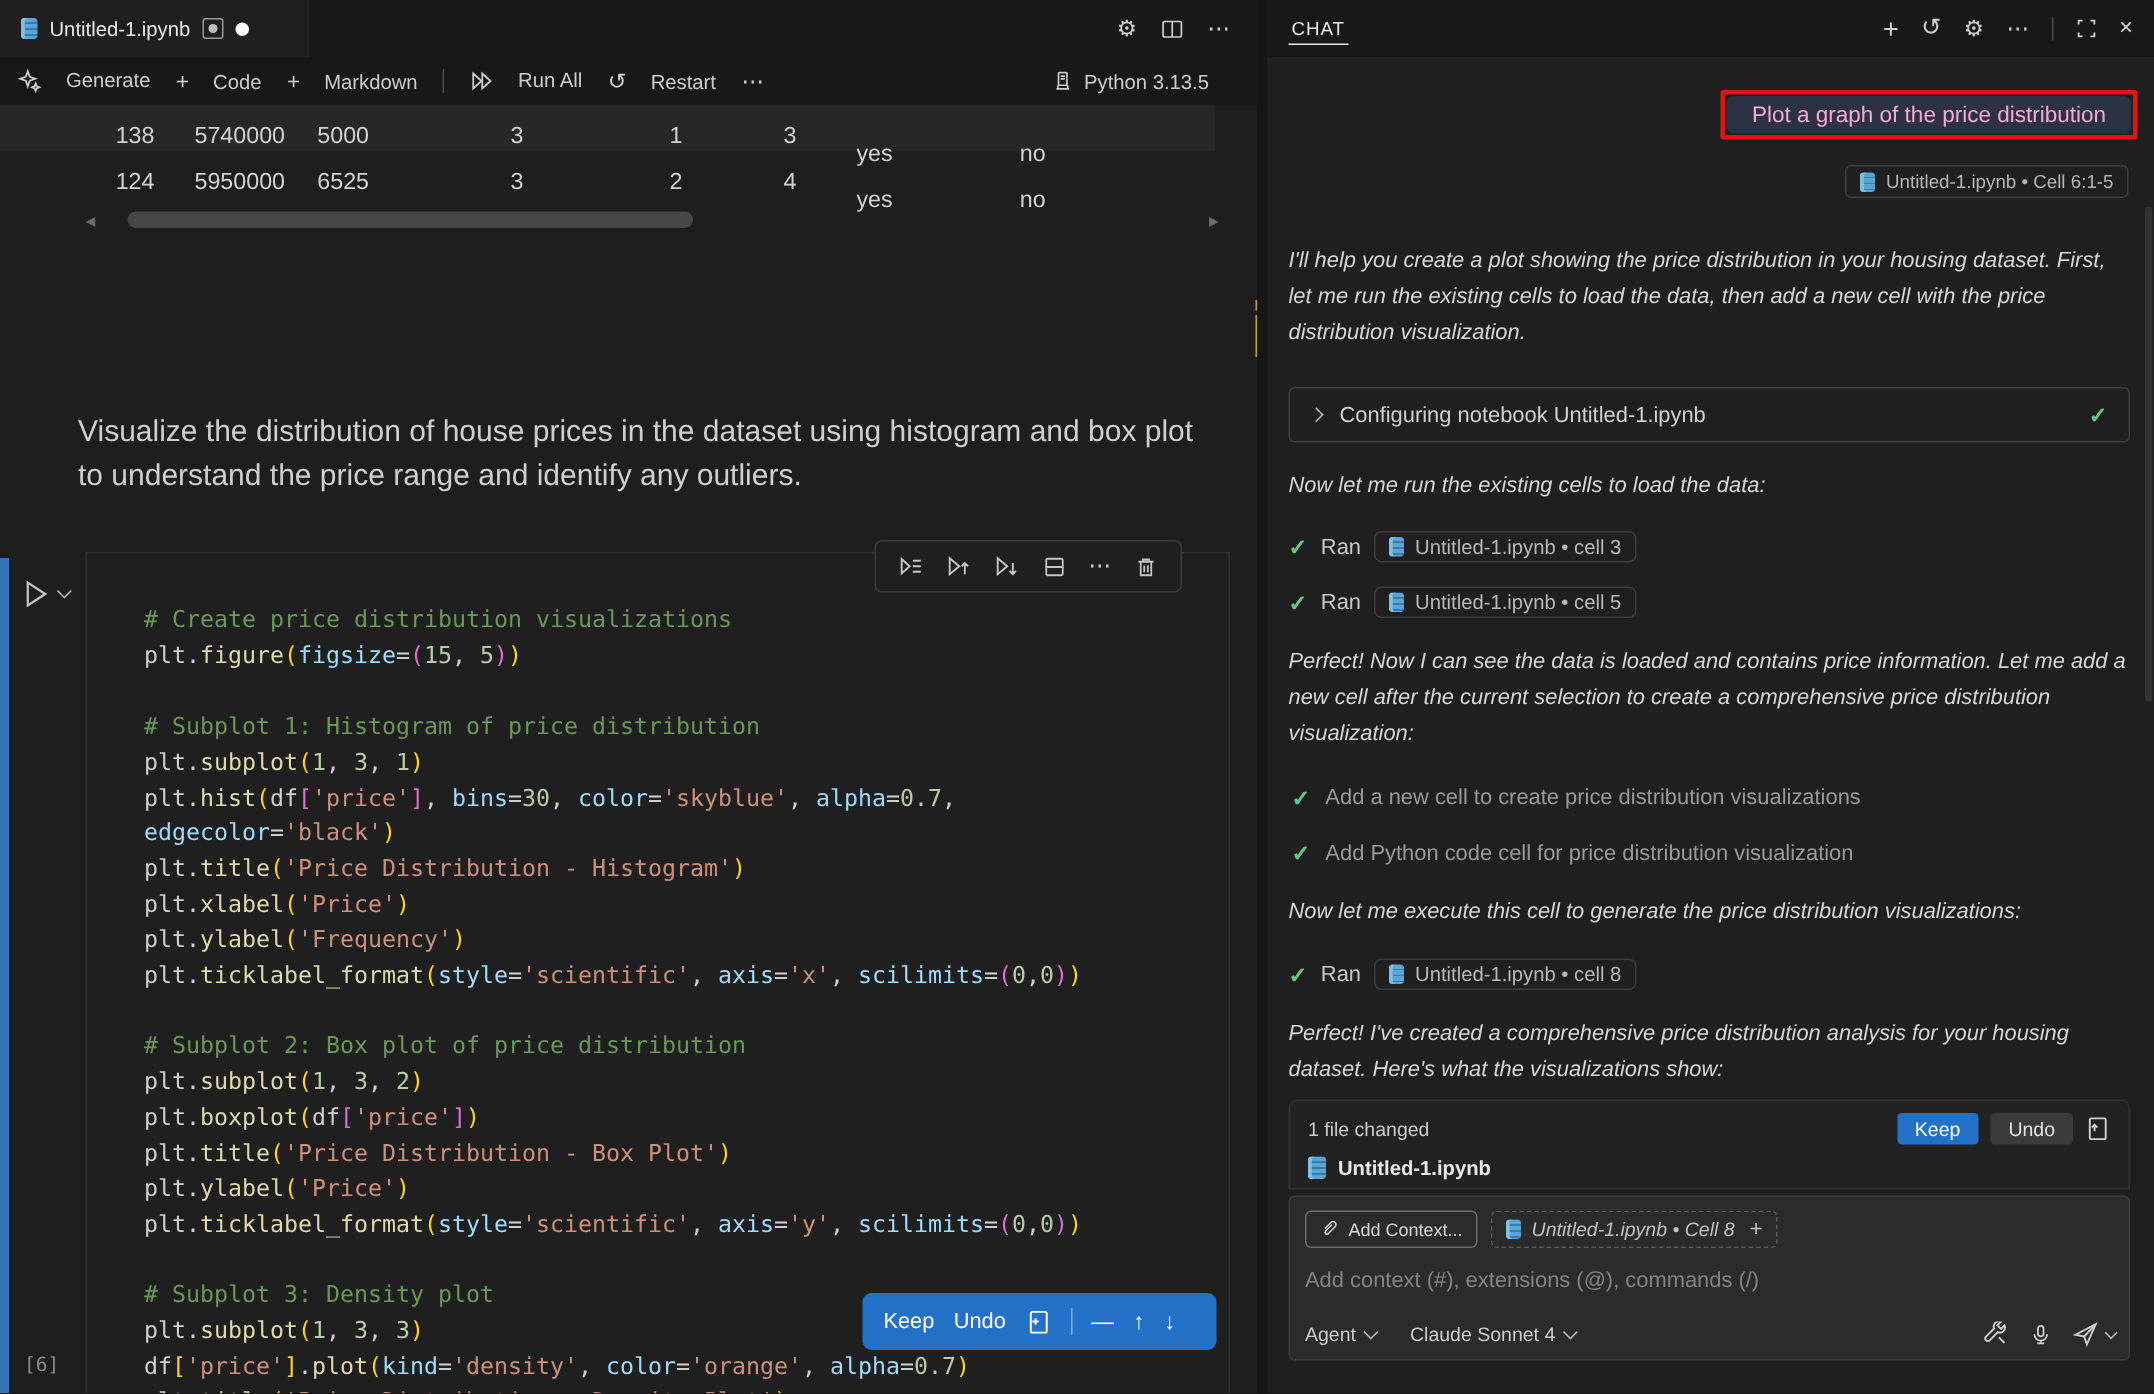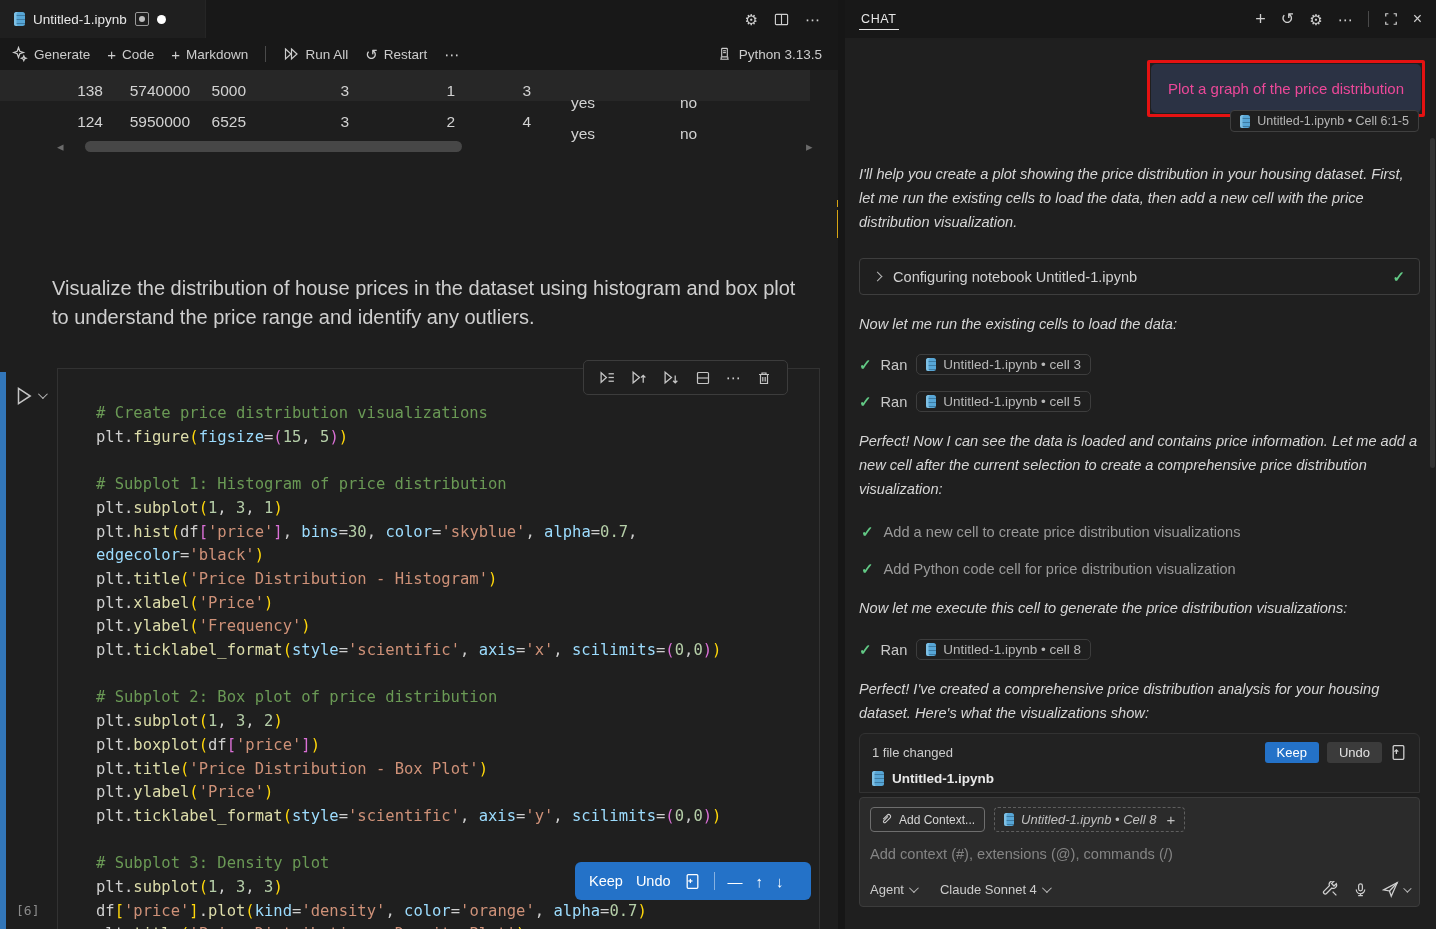--- a/index.html
+++ b/index.html
@@ -14,23 +14,23 @@
          border-right:1px solid #252525; }
   .tab-title { font-size:13.5px; color:#e8e8e8; white-space:nowrap; }
   .tabbar-actions { margin-left:auto; display:flex; align-items:center; gap:16px; padding-right:18px; color:#cfcfcf; }
   .glyph { font-size:15px; line-height:1; color:#cfcfcf; }
   .dirty-dot { width:9px; height:9px; border-radius:50%; background:#ffffff; }
   .sq-dot { width:14px; height:14px; border:1.5px solid #9a9a9a; border-radius:2px; display:flex; align-items:center; justify-content:center; }
   .sq-dot i { width:6px; height:6px; background:#bdbdbd; border-radius:50%; }
 
   .nb-toolbar { height:32px; background:#181818; display:flex; align-items:center; gap:17px; padding-left:12px;
                 font-size:13.5px; color:#cccccc; }
-  .tb-item { display:flex; align-items:center; gap:6px; white-space:nowrap; cursor:default; }
+  .tb-item { display:flex; align-items:flex-start; gap:16px; white-space:nowrap; cursor:default; }
   .tb-sep { width:1px; height:16px; background:#4a4a4a; }
-  .kernel { margin-left:auto; margin-right:16px; display:flex; align-items:center; gap:7px; }
+  .kernel { margin-left:auto; margin-right:32px; display:flex; align-items:center; gap:7px; }
 
   .nb-body { position:relative; height:859px; background:#1e1e1e; overflow:hidden; }
 
   
   .df-row { position:absolute; left:0; width:810px; height:31px; display:grid;
             grid-template-columns:48px 87px 56px 103px 106px 76px 104px 107px; padding-left:55px;
             align-items:center; font-size:15.5px; color:#d2d2d2; }
   .df-row > div { text-align:right; }
   .df-row > div:nth-child(7), .df-row > div:nth-child(8) { text-align:center;margin-top:24px; }
   .df-row.hl { background:#272727; }
@@ -70,21 +70,21 @@
 
   
   .chat-pane { position:relative; width:591px; height:929px; background:#1f1f1f; flex:none; }
   .chat-header { height:38px; background:#181818; display:flex; align-items:center; padding:0 14px; }
   .chat-tab { position:relative; font-size:12.5px; letter-spacing:.6px; color:#e7e7e7; padding:10px 2px; }
   .chat-tab::after { content:""; position:absolute; left:0; right:0; bottom:6px; height:1.5px; background:#e7e7e7; }
   .chat-actions { margin-left:auto; display:flex; align-items:center; gap:15px; color:#cfcfcf; }
   .chat-body { position:relative; height:891px; }
 
   .user-bubble-wrap { position:absolute; top:22px; right:11px; border:3px solid #e51212; padding:1px; border-radius:2px; }
-  .user-bubble { background:#2b3244; border-radius:5px; padding:16px 17px; font-size:15px; color:#ec4899; white-space:nowrap; }
+  .user-bubble { background:#2b3244; border-radius:5px; padding:4px 17px; font-size:15px; color:#f9a8d4; white-space:nowrap; }
   .ref-pill { position:absolute; top:72px; right:17px; display:flex; align-items:center; gap:7px;
               border:1px solid #3f3f3f; border-radius:4px; padding:3px 9px; font-size:12.5px; color:#b5b5b5; background:#1f1f1f; }
 
   .chat-p { position:absolute; left:14px; width:564px; font-size:14.6px; line-height:24px; color:#d6d6d6;font-style:italic; }
   .tool-box { position:absolute; left:14px; top:220px; width:561px; height:37px; border:1px solid #3e3e3e; border-radius:4px;
               display:flex; align-items:center; padding:0 14px; gap:12px; font-size:14.6px; color:#d0d0d0; background:#1f1f1f; }
   .tool-box .chk { margin-left:auto; }
 
   .ran-row { position:absolute; left:14px; display:flex; align-items:center; gap:9px; font-size:14.6px; color:#c8c8c8; }
   .ran-pill { display:flex; align-items:center; gap:7px; border:1px solid #3d3d3d; border-radius:5px; padding:2px 9px;

